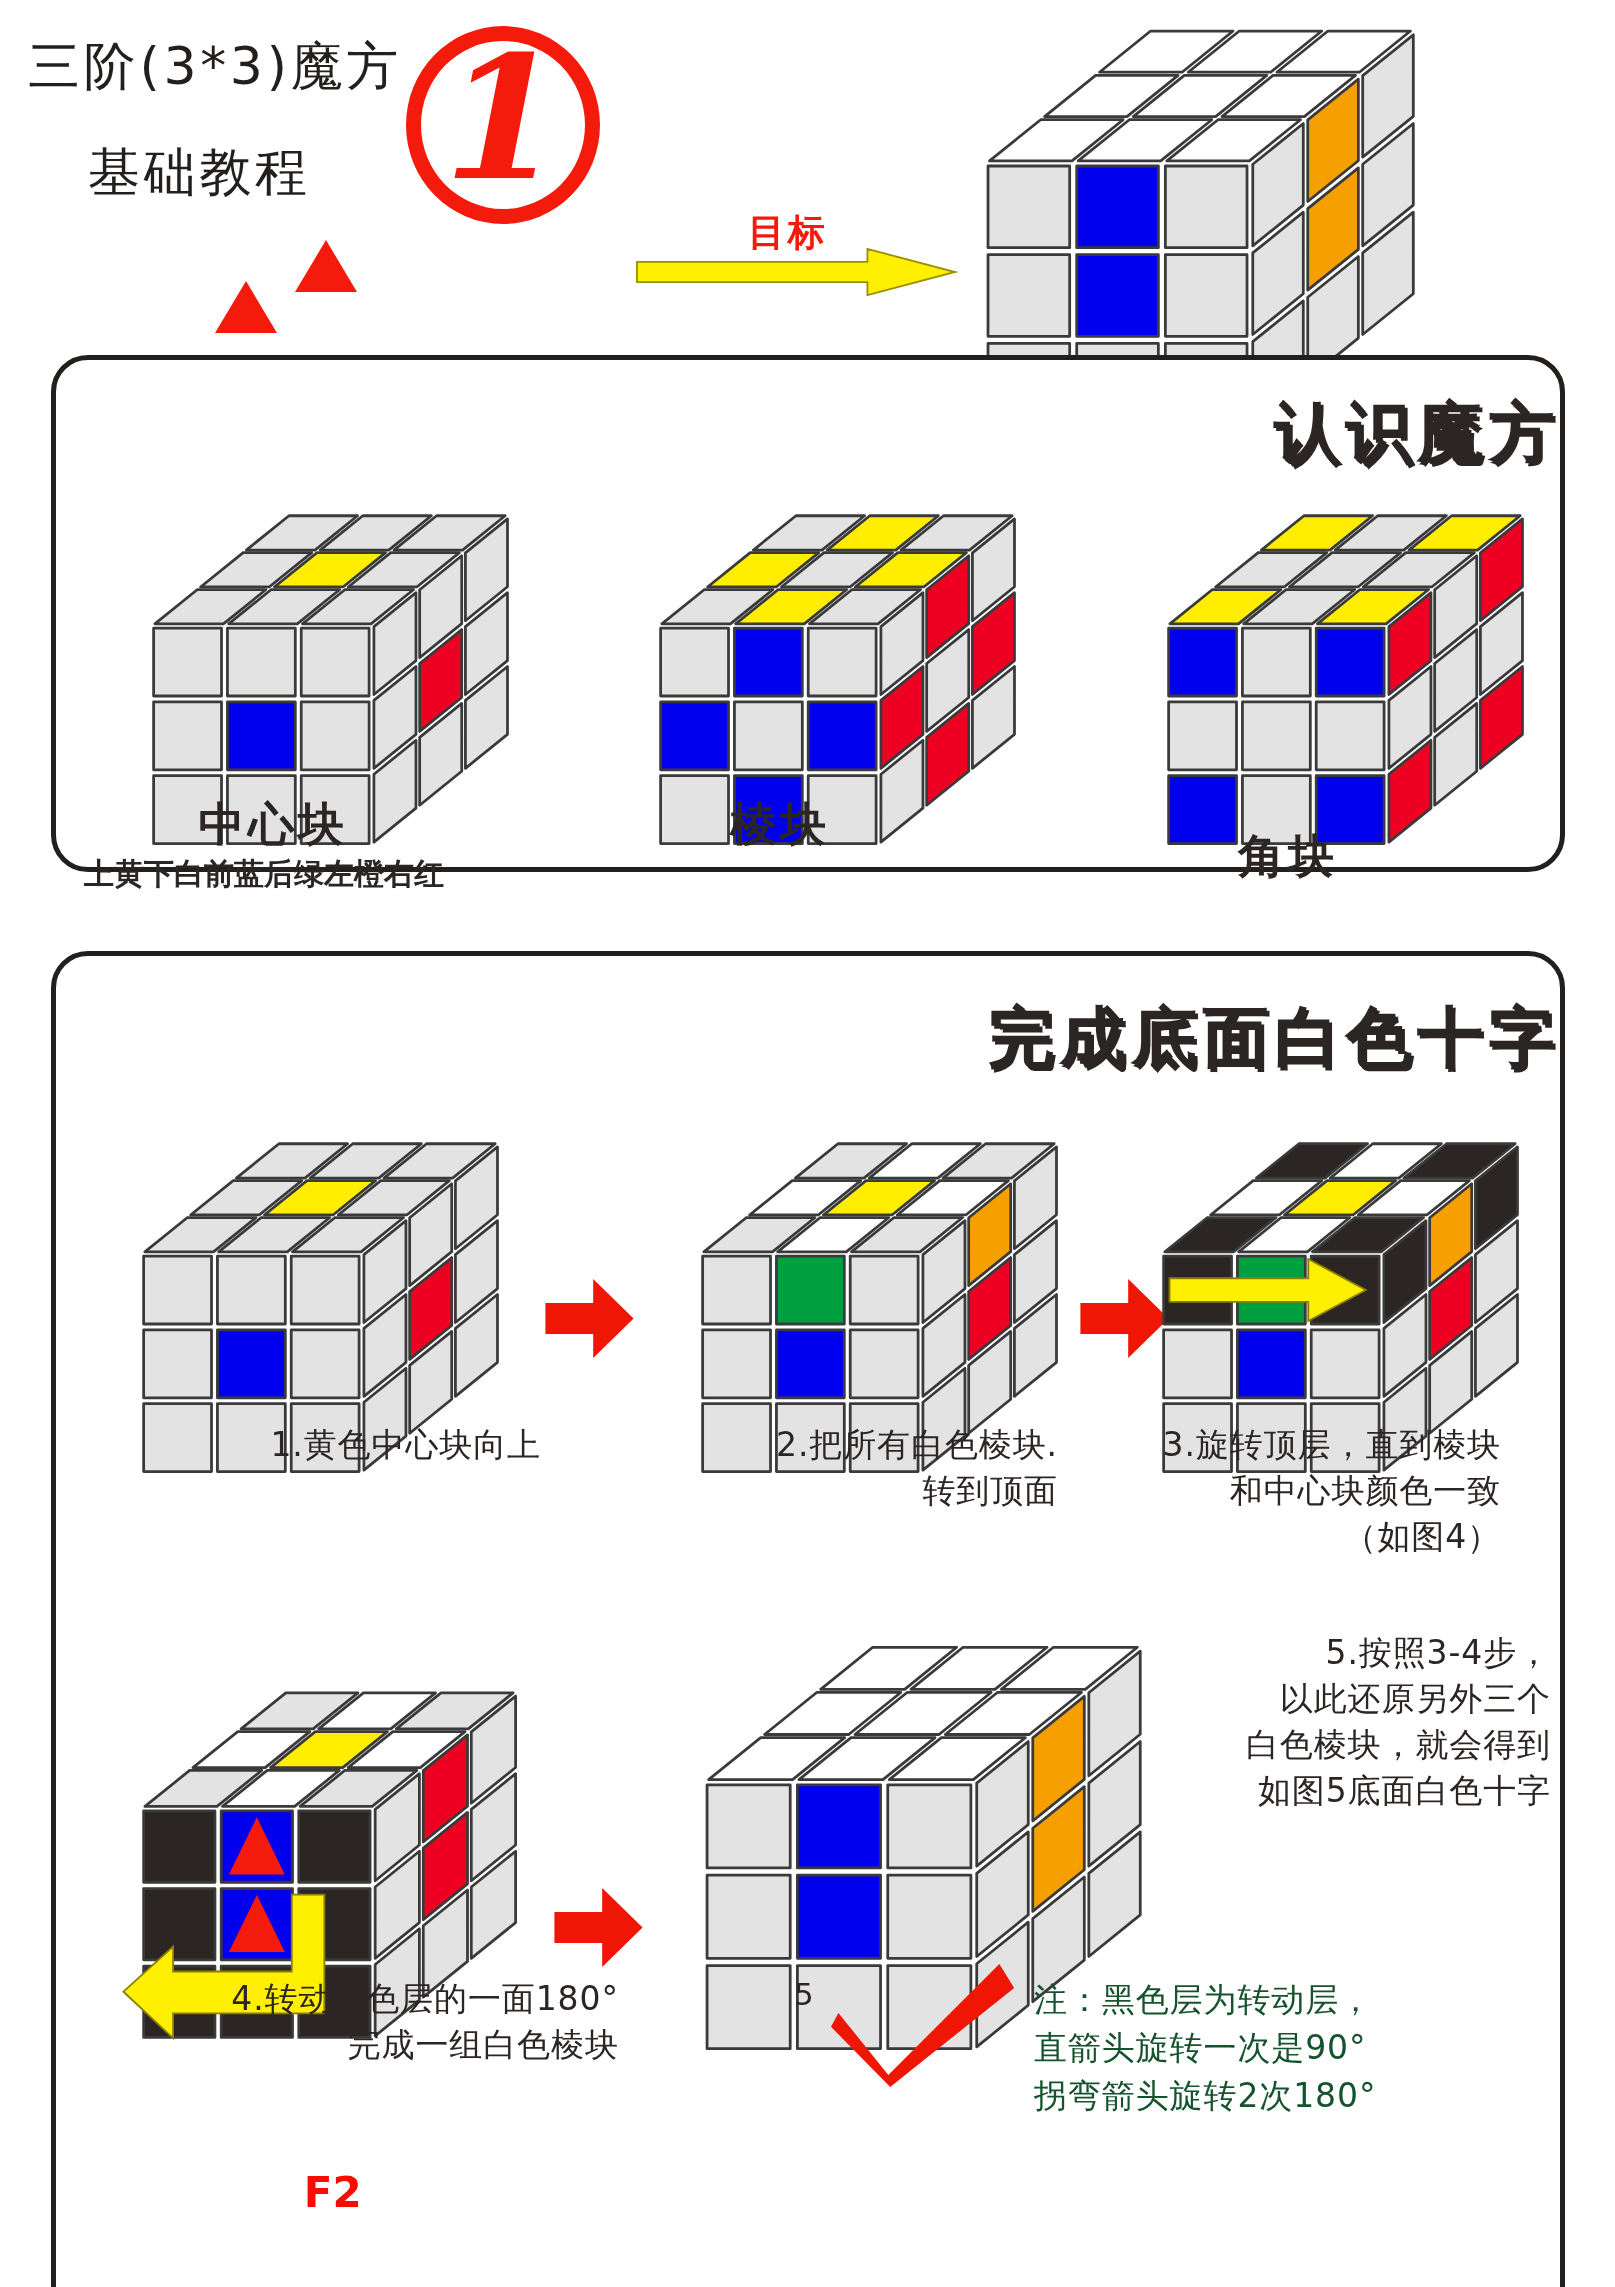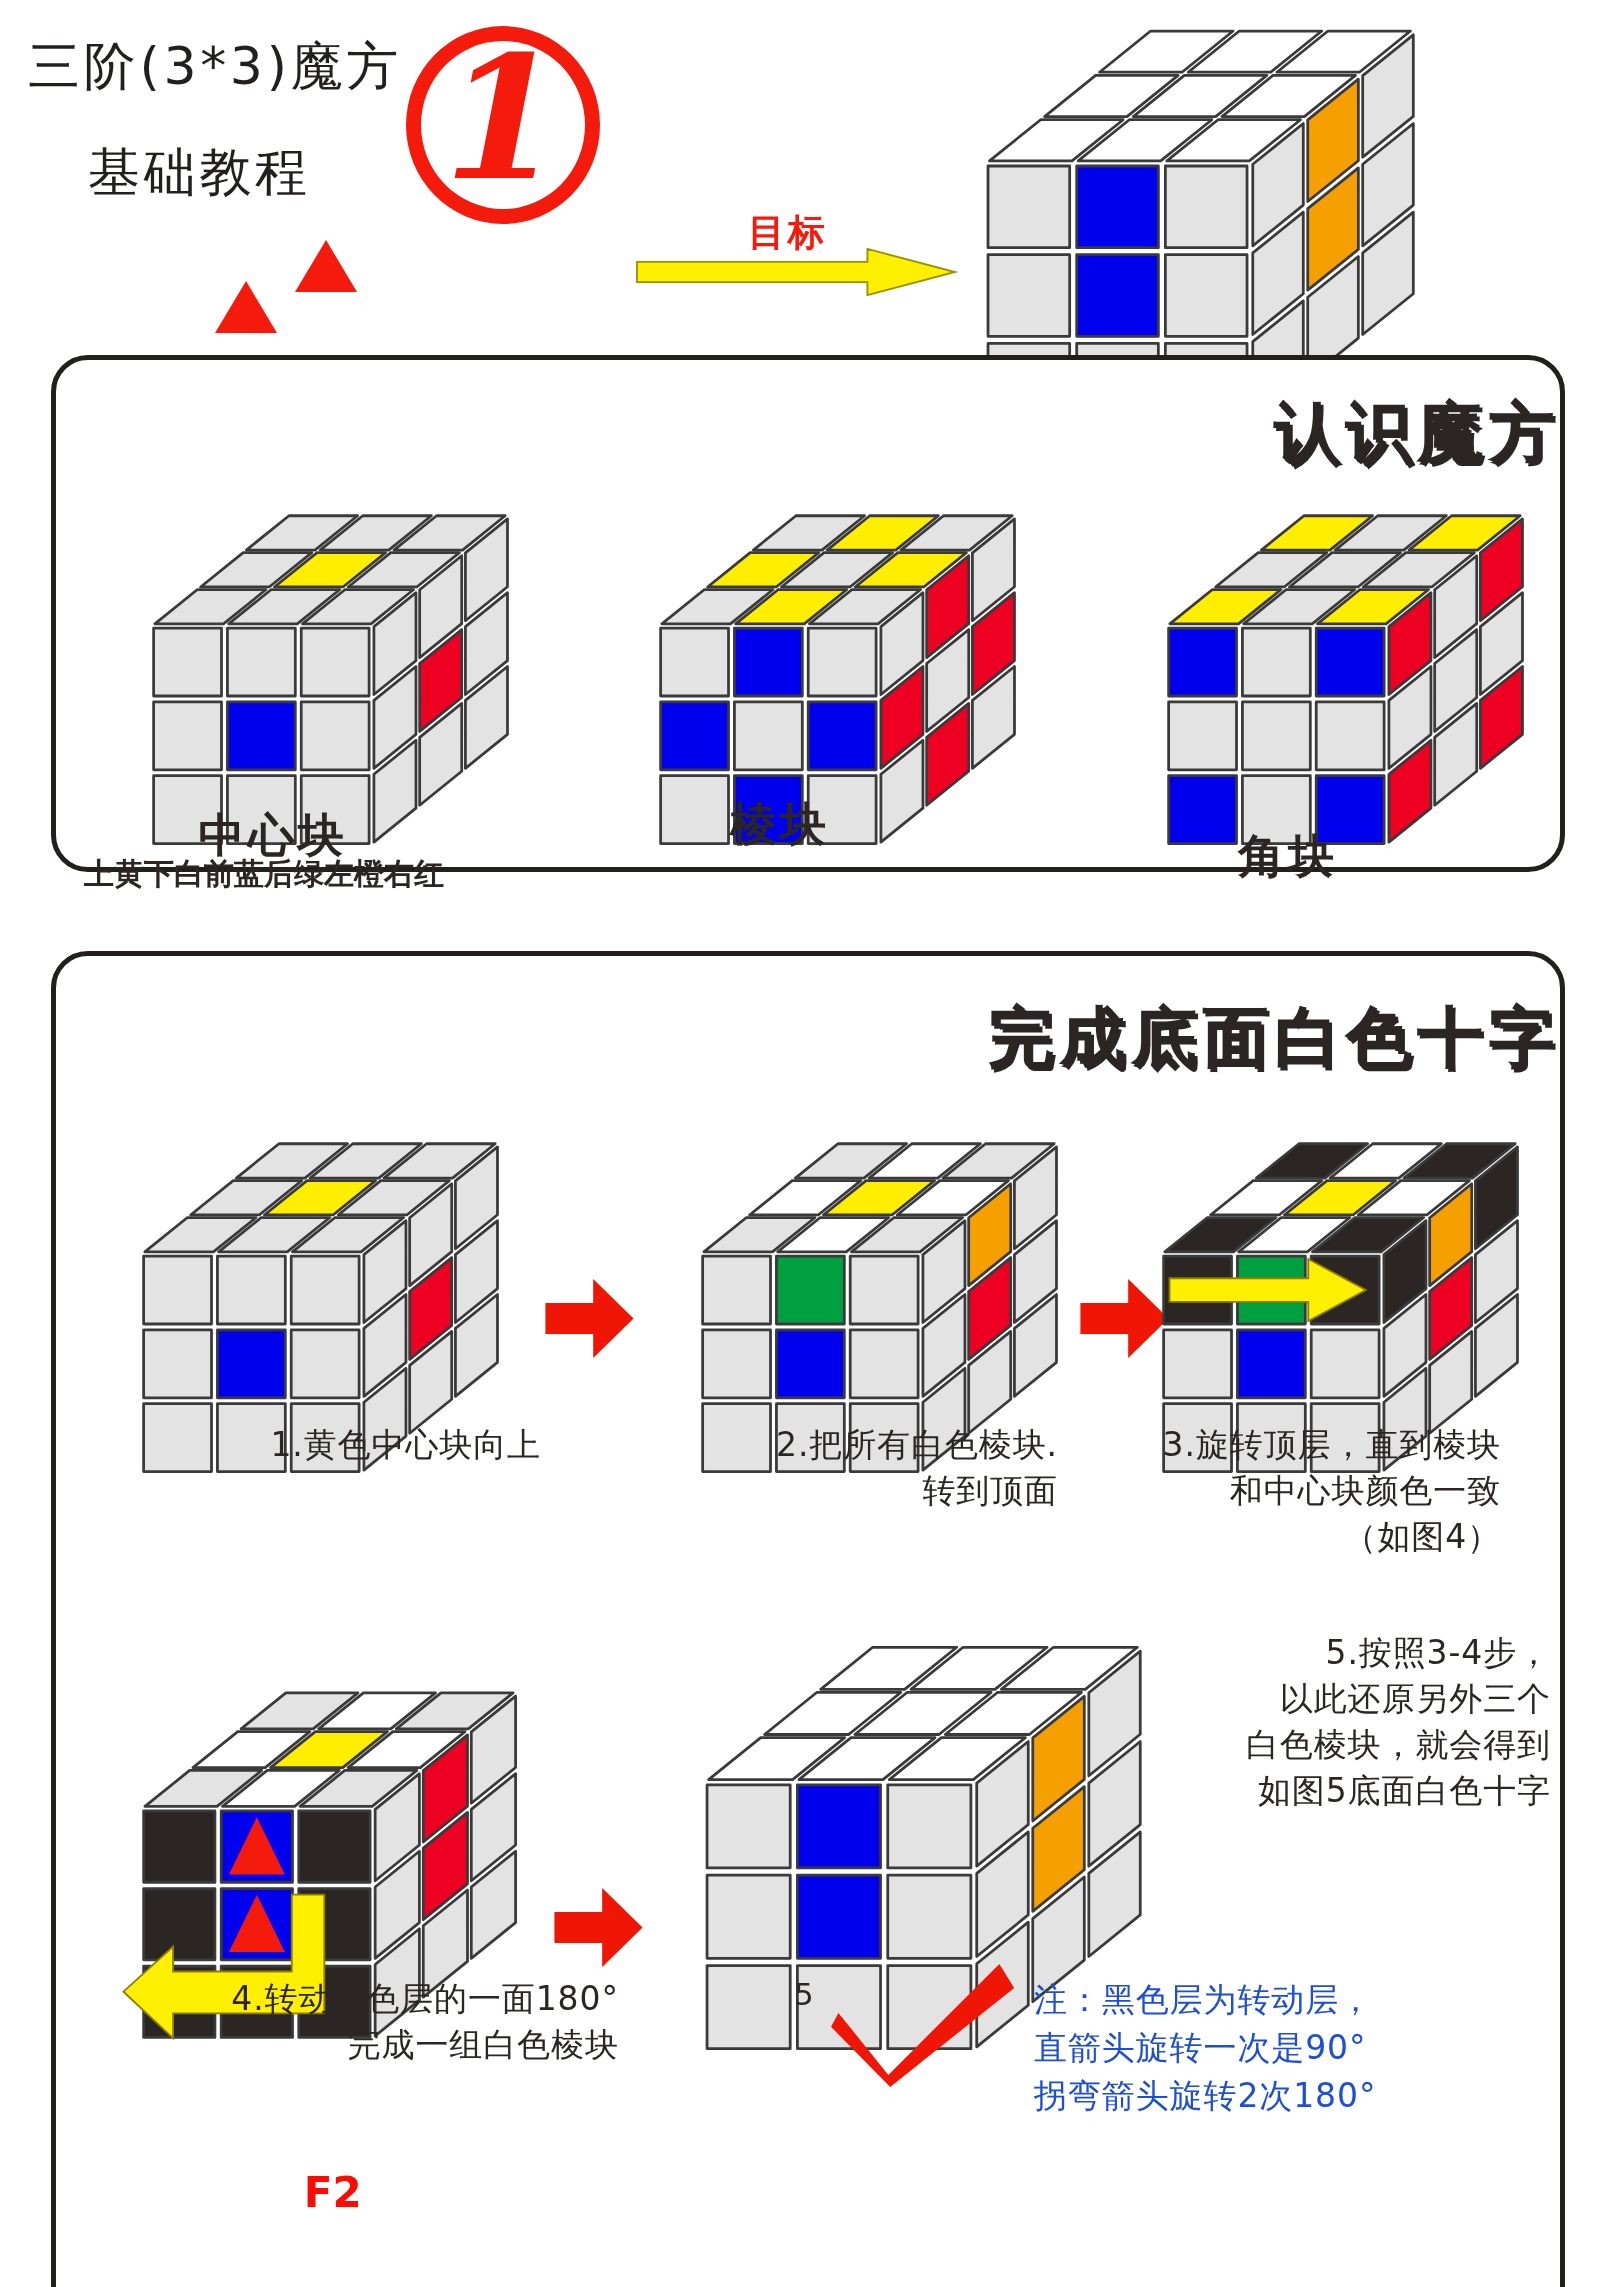--- a/index.html
+++ b/index.html
@@ -69,21 +69,21 @@
   .step-caption{
     font-size:33px;line-height:46px;color:#2b2523;text-align:right;
     white-space:pre-line;letter-spacing:0.9px;
   }
   .step-caption.lefty{}
   #f2-label{
     font-size:42px;color:#fc0b00;font-weight:700;text-align:center;width:100%;
   }
   #fig5-num{font-size:31px;color:#2b2523;}
   .note-text{
-    font-size:33px;line-height:48px;color:#1d4ed8;white-space:pre-line;
+    font-size:33px;line-height:48px;color:#14532d;white-space:pre-line;
     letter-spacing:0.9px;
   }
 
   
   .arrow-red{width:89px;height:79px;}
   svg{display:block;overflow:visible;}
 </style>
 </head>
 <body>
 
@@ -167,21 +167,21 @@
         <polygon points="90.2,130.2 163.8,130.2 163.8,203.8 90.2,203.8" fill="#e3e3e3" stroke="#3a3a3a" stroke-width="3" stroke-linejoin="round"></polygon>
         <polygon points="170.2,130.2 243.8,130.2 243.8,203.8 170.2,203.8" fill="#e3e3e3" stroke="#3a3a3a" stroke-width="3" stroke-linejoin="round"></polygon>
         <polygon points="10.2,210.2 83.8,210.2 83.8,283.8 10.2,283.8" fill="#e3e3e3" stroke="#3a3a3a" stroke-width="3" stroke-linejoin="round"></polygon>
         <polygon points="90.2,210.2 163.8,210.2 163.8,283.8 90.2,283.8" fill="#0000ee" stroke="#3a3a3a" stroke-width="3" stroke-linejoin="round"></polygon>
         <polygon points="170.2,210.2 243.8,210.2 243.8,283.8 170.2,283.8" fill="#e3e3e3" stroke="#3a3a3a" stroke-width="3" stroke-linejoin="round"></polygon>
         <polygon points="10.2,290.2 83.8,290.2 83.8,363.8 10.2,363.8" fill="#e3e3e3" stroke="#3a3a3a" stroke-width="3" stroke-linejoin="round"></polygon>
         <polygon points="90.2,290.2 163.8,290.2 163.8,363.8 90.2,363.8" fill="#e3e3e3" stroke="#3a3a3a" stroke-width="3" stroke-linejoin="round"></polygon>
         <polygon points="170.2,290.2 243.8,290.2 243.8,363.8 170.2,363.8" fill="#e3e3e3" stroke="#3a3a3a" stroke-width="3" stroke-linejoin="round"></polygon>
       </svg>
     </div>
-  <div class="abs piece-label" style="left:51px;top:434px;width:332px;margin-top:11px;">中心块</div>
+  <div class="abs piece-label" style="left:51px;top:434px;width:332px;">中心块</div>
 
   <div class="abs" id="edge-cube-holder" style="left:595px;top:148px;">
       <svg width="372" height="345" viewBox="0 0 402.8 374">
         <polygon points="156.9,8.4 231.3,8.4 185.1,45.6 110.7,45.6" fill="#e3e3e3" stroke="#3a3a3a" stroke-width="3" stroke-linejoin="round"></polygon>
         <polygon points="236.9,8.4 311.3,8.4 265.1,45.6 190.7,45.6" fill="#ffee00" stroke="#3a3a3a" stroke-width="3" stroke-linejoin="round"></polygon>
         <polygon points="316.9,8.4 391.3,8.4 345.1,45.6 270.7,45.6" fill="#e3e3e3" stroke="#3a3a3a" stroke-width="3" stroke-linejoin="round"></polygon>
         <polygon points="107.3,48.4 181.7,48.4 135.5,85.6 61.1,85.6" fill="#ffee00" stroke="#3a3a3a" stroke-width="3" stroke-linejoin="round"></polygon>
         <polygon points="187.3,48.4 261.7,48.4 215.5,85.6 141.1,85.6" fill="#e3e3e3" stroke="#3a3a3a" stroke-width="3" stroke-linejoin="round"></polygon>
         <polygon points="267.3,48.4 341.7,48.4 295.5,85.6 221.1,85.6" fill="#ffee00" stroke="#3a3a3a" stroke-width="3" stroke-linejoin="round"></polygon>
         <polygon points="57.7,88.4 132.1,88.4 85.9,125.6 11.5,125.6" fill="#e3e3e3" stroke="#3a3a3a" stroke-width="3" stroke-linejoin="round"></polygon>

